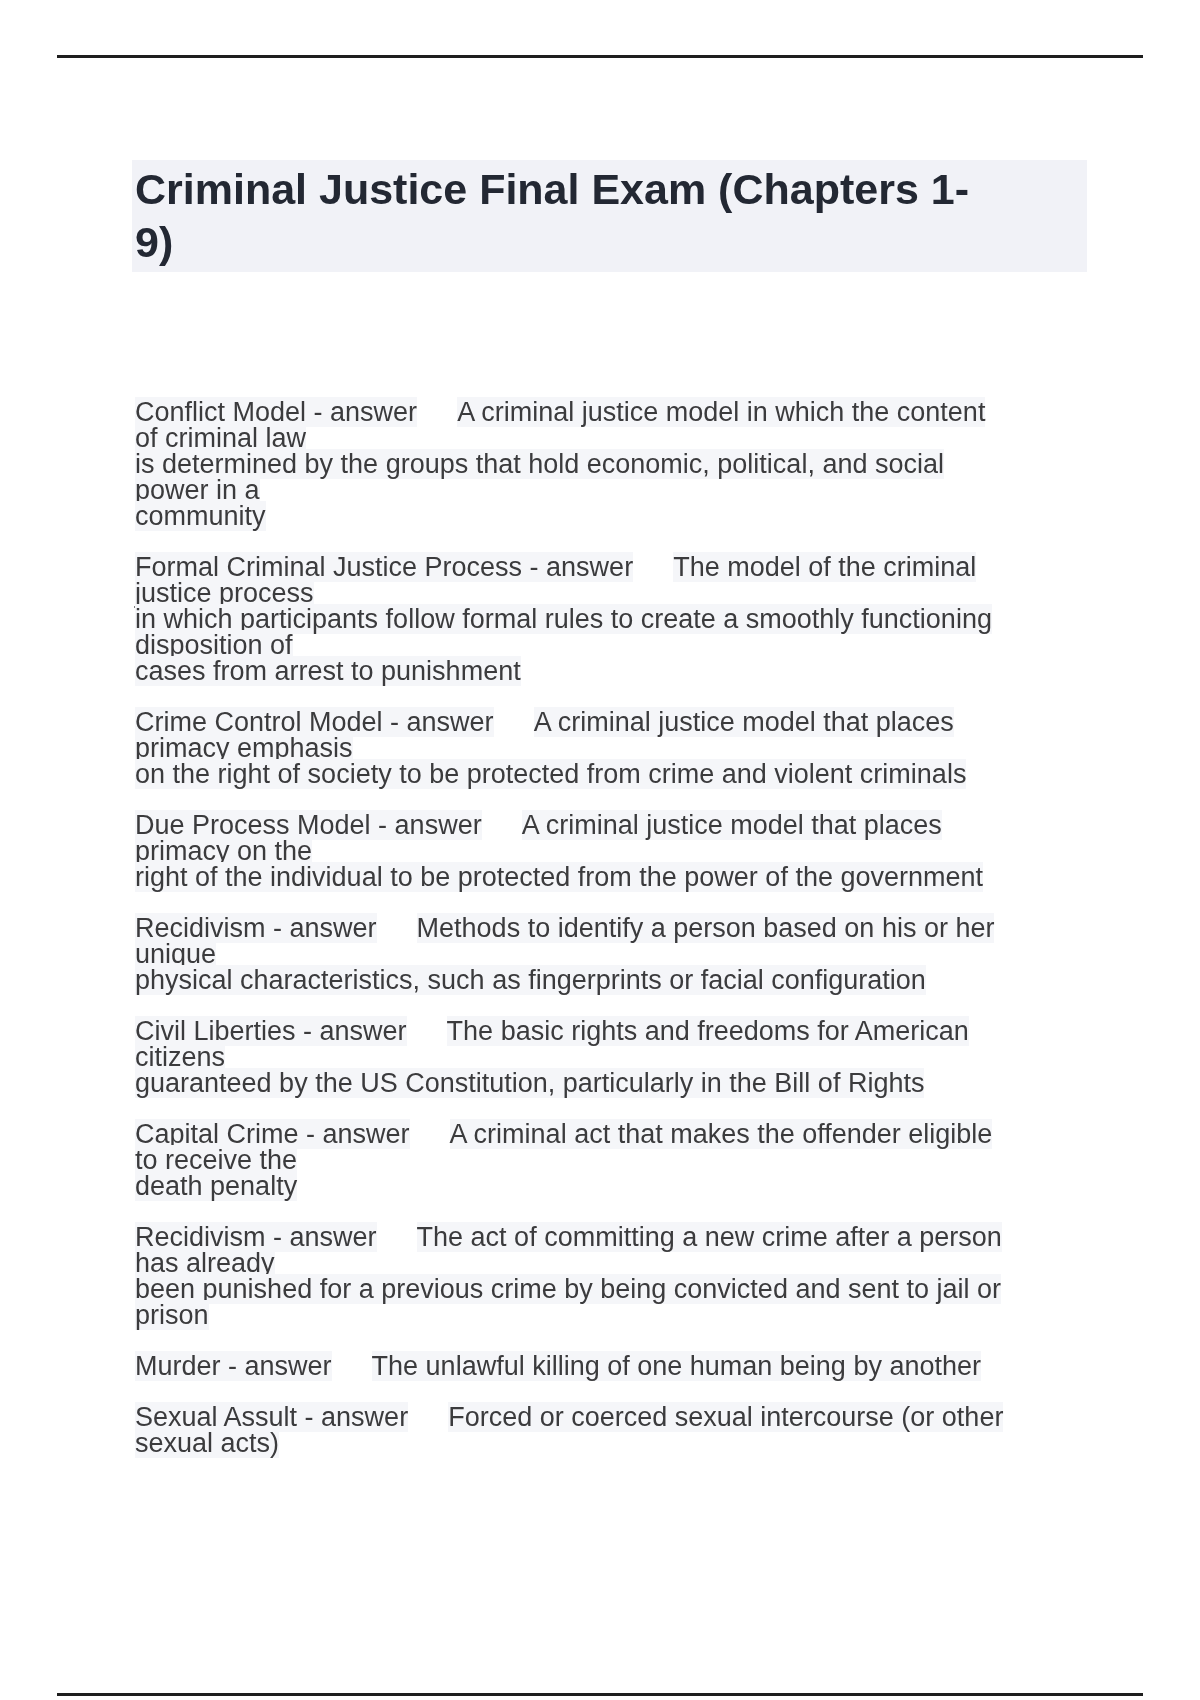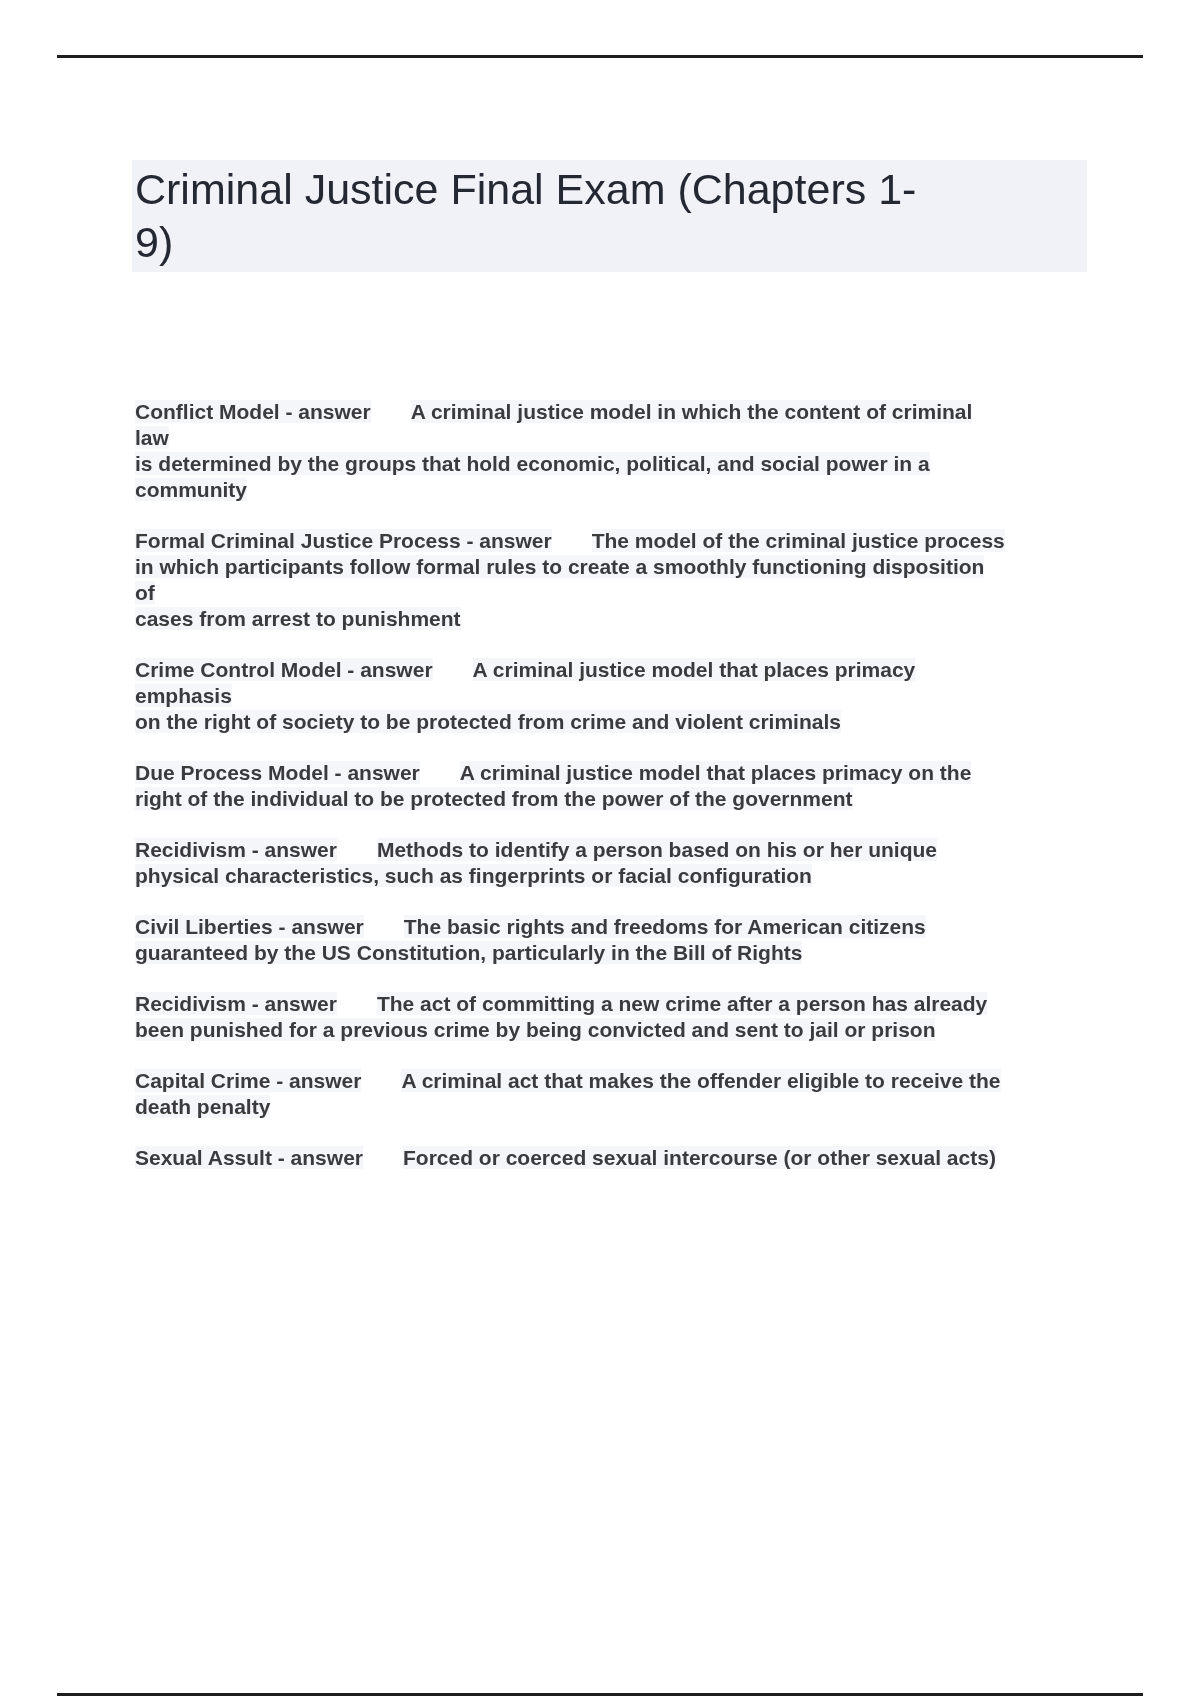--- a/index.html
+++ b/index.html
@@ -30,35 +30,34 @@
     top: 131px;
     width: 872px;
   }
   .doc-title {
     width: 952px;
     margin-left: -3px;
     padding: 3px 0 3px 3px;
     background: #f1f2f7;
     font-size: 43px;
     line-height: 53px;
-    font-weight: normal;
+    font-weight: bold;
     color: #232833;
     white-space: pre-line;
     letter-spacing: 0;
   }
   .entries {
     margin-top: 127px;
   }
   .entry {
     margin: 0 0 25px 0;
-    font-size: 21px;
+    font-size: 27px;
     line-height: 26px;
     color: #3b3b3d;
     white-space: pre-line;
-    font-weight: bold;
   }
   .hl {
     background: #f5f6f9;
   }
   .def {
     margin-left: 40px;
   }
 </style>
 </head>
 <body>
@@ -78,22 +77,23 @@
 in which participants follow formal rules to create a smoothly functioning disposition of
 cases from arrest to punishment</span></p>
       <p class="entry"><span class="hl"><span>Crime Control Model</span><span> - answer</span></span><span class="hl def">A criminal justice model that places primacy emphasis
 on the right of society to be protected from crime and violent criminals</span></p>
       <p class="entry"><span class="hl"><span>Due Process Model</span><span> - answer</span></span><span class="hl def">A criminal justice model that places primacy on the
 right of the individual to be protected from the power of the government</span></p>
       <p class="entry"><span class="hl"><span>Recidivism</span><span> - answer</span></span><span class="hl def">Methods to identify a person based on his or her unique
 physical characteristics, such as fingerprints or facial configuration</span></p>
       <p class="entry"><span class="hl"><span>Civil Liberties</span><span> - answer</span></span><span class="hl def">The basic rights and freedoms for American citizens
 guaranteed by the US Constitution, particularly in the Bill of Rights</span></p>
+      <p class="entry"><span class="hl"><span>Capital Crime</span><span> - answer</span></span><span class="hl def">A criminal act that makes the offender eligible to receive the
+death penalty</span></p>
       <p class="entry"><span class="hl"><span>Recidivism</span><span> - answer</span></span><span class="hl def">The act of committing a new crime after a person has already
 been punished for a previous crime by being convicted and sent to jail or prison</span></p>
-      <p class="entry"><span class="hl"><span>Capital Crime</span><span> - answer</span></span><span class="hl def">A criminal act that makes the offender eligible to receive the
-death penalty</span></p>
+      <p class="entry"><span class="hl"><span>Murder</span><span> - answer</span></span><span class="hl def">The unlawful killing of one human being by another</span></p>
       <p class="entry"><span class="hl"><span>Sexual Assult</span><span> - answer</span></span><span class="hl def">Forced or coerced sexual intercourse (or other sexual acts)</span></p>
     </div>
   </div>
 
   <div class="rule rule-bottom"></div>
 </div>
 
 </body></html>

